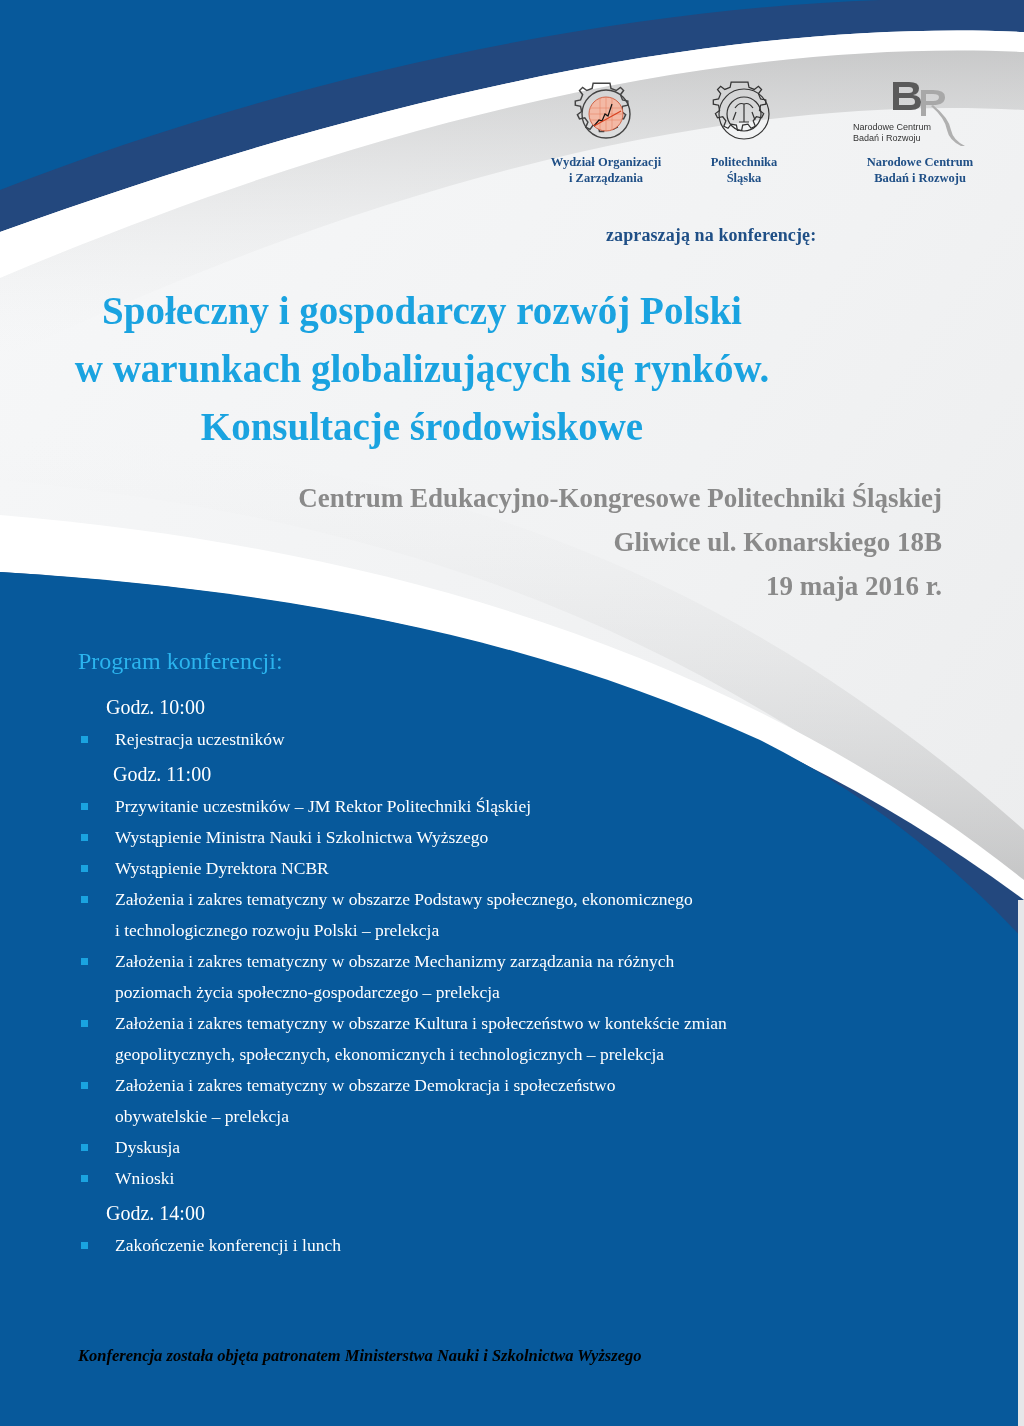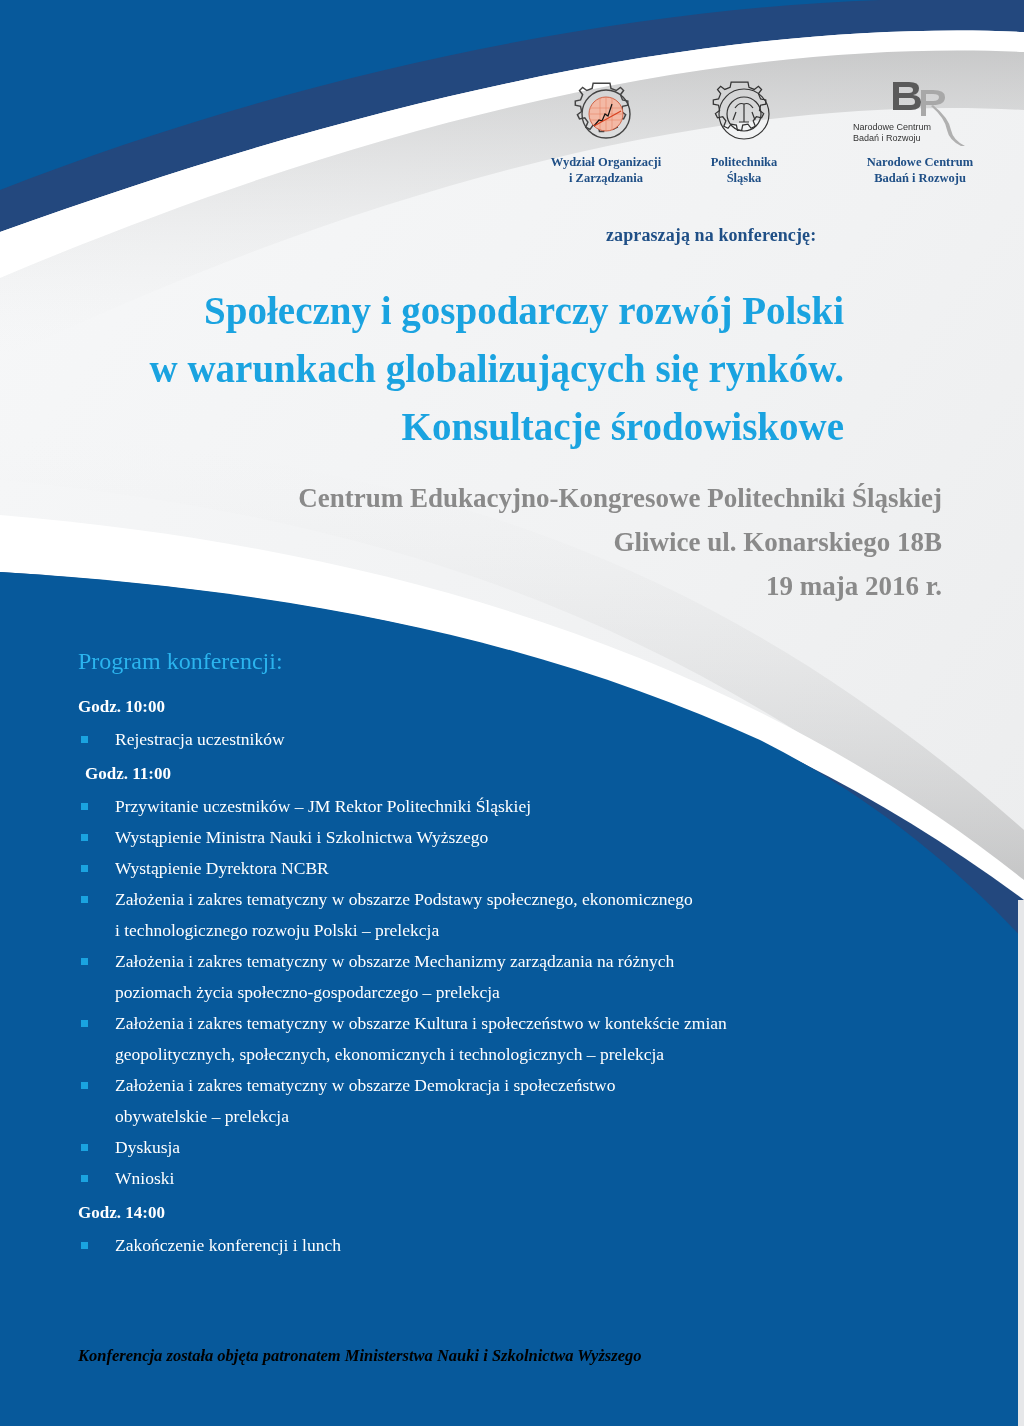--- a/index.html
+++ b/index.html
@@ -12,29 +12,29 @@
   .logo-col { position: absolute; top: 0; text-align: center; }
   .logo-col .logo-img { display: block; margin: 0 auto; }
   .logo-caption { margin-top: 6px; font-size: 12.5px; font-weight: bold; color: #1f4f86; line-height: 16px; white-space: pre-line; }
   .logo-wzz { left: 0; width: 172px; }
   .logo-pols { left: 160px; width: 128px; }
   .logo-ncbr { left: 320px; width: 160px; }
   .ncbr-small { font-family: "Liberation Sans", "DejaVu Sans", sans-serif; font-size: 9px; color: #333; line-height: 11px; text-align: left; position: absolute; left: 333px; top: 44px; white-space: pre-line; }
 
   .invite { position: absolute; top: 225px; left: 606px; font-size: 18px; font-weight: bold; color: #1f4f86; z-index: 2; letter-spacing: 0.1px; }
 
-  .title { position: absolute; top: 282px; left: 0; width: 844px; text-align: right; z-index: 2; }
+  .title { position: absolute; top: 282px; left: 0; width: 844px; text-align: center; z-index: 2; }
   .title-line { display: block; font-size: 39px; font-weight: bold; color: #1aa3e0; line-height: 58px; }
 
   .venue { position: absolute; top: 476px; right: 82px; text-align: right; z-index: 2; }
   .venue-line { display: block; font-size: 27px; font-weight: bold; color: #8a8a8a; line-height: 44px; }
 
   .program { position: absolute; top: 646px; left: 78px; width: 820px; z-index: 2; color: #ffffff; }
   .program-title { font-size: 24px; font-weight: normal; color: #2bb4ee; line-height: 30px; margin-bottom: 20px; }
-  .hour { font-size: 17px; font-weight: bold; line-height: 22px; margin-bottom: 6px; }
+  .hour { font-size: 20px; font-weight: normal; line-height: 22px; margin-bottom: 6px; margin-left: 28px; }
   .hour.indent { padding-left: 7px; }
   .items { list-style: none; margin-bottom: 8px; }
   .item { position: relative; padding-left: 37px; font-size: 17.5px; line-height: 31px; }
   .bullet { position: absolute; left: 3px; top: 12px; width: 7px; height: 7px; background: #1aa3e0; }
   .item-text { display: block; white-space: pre-line; }
 
   .patronage { position: absolute; top: 1346px; left: 78px; font-size: 16.5px; font-weight: bold; font-style: italic; color: #000000; z-index: 2; }
 </style>
 </head>
 <body>

